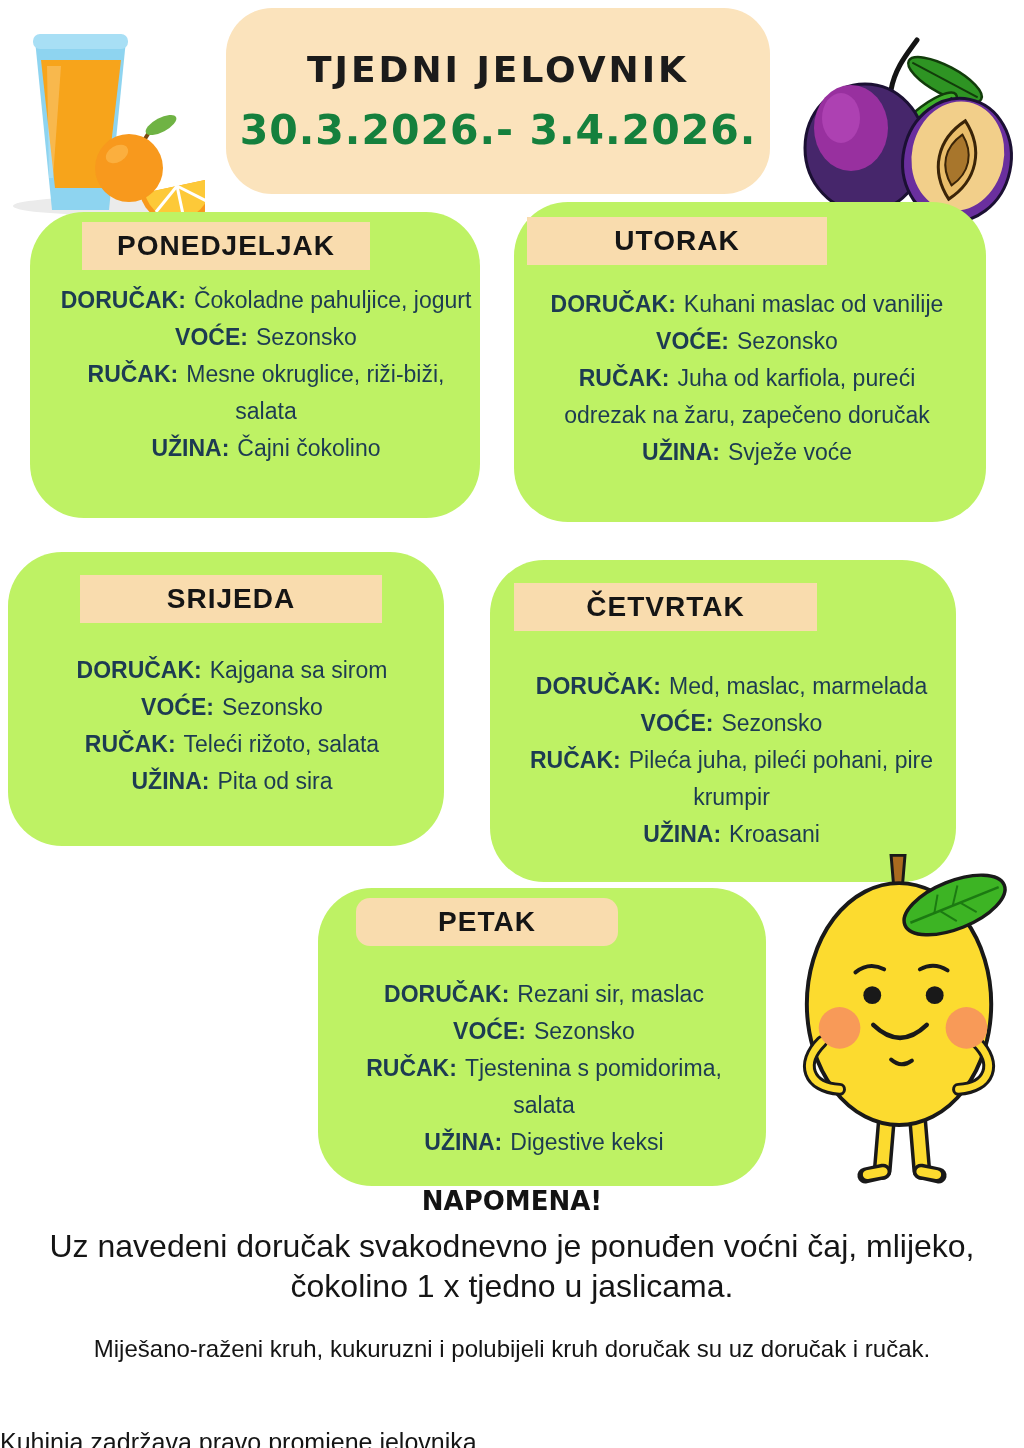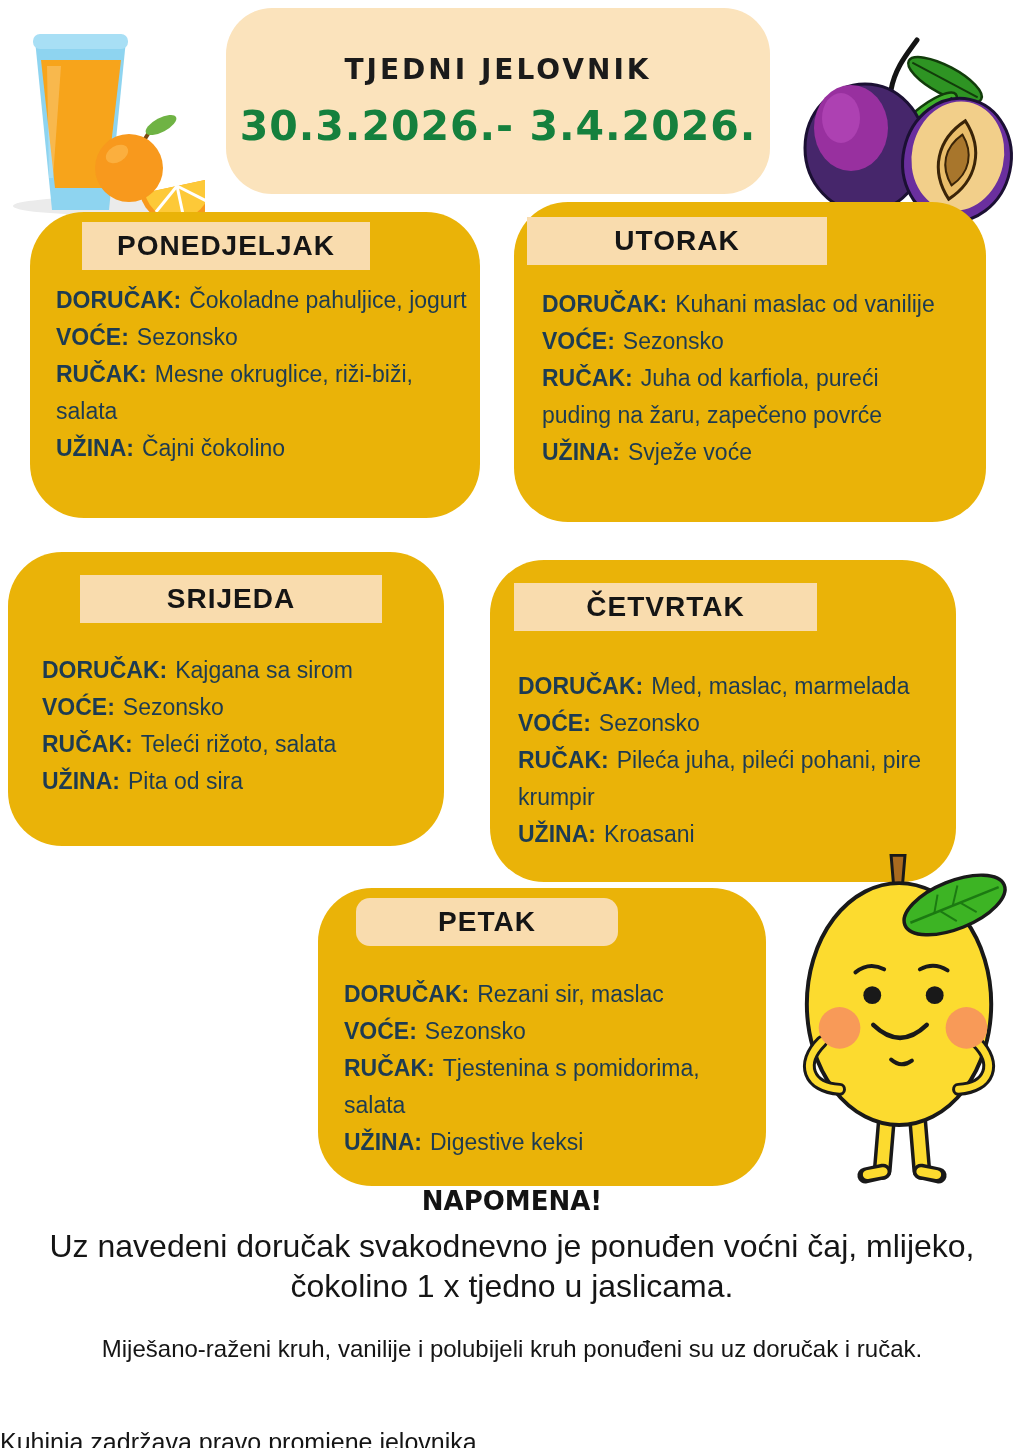--- a/index.html
+++ b/index.html
@@ -7,24 +7,24 @@
   .page{
     position:relative;width:1024px;height:1448px;background:#ffffff;
     overflow:hidden;font-family:"Liberation Sans", sans-serif;
   }
   
   .title-card{
     position:absolute;left:226px;top:8px;width:544px;height:186px;
     background:#fbe3bc;border-radius:46px;
     display:flex;flex-direction:column;align-items:center;justify-content:center;gap:16px;
   }
-  .title-line1{font-family:"DejaVu Sans",sans-serif;font-weight:700;font-size:28px;letter-spacing:3px;color:#1b1b1b;}
+  .title-line1{font-family:"DejaVu Sans",sans-serif;font-weight:700;font-size:36px;letter-spacing:3px;color:#1b1b1b;}
   .title-line2{font-family:"DejaVu Sans",sans-serif;font-weight:700;font-size:41px;letter-spacing:1px;color:#15803d;}
   
-  .card{position:absolute;background:#eab308;border-radius:54px;}
+  .card{position:absolute;background:#bef264;border-radius:54px;text-align:center;}
   .card-mon{left:30px;top:212px;width:450px;height:306px;}
   .card-tue{left:514px;top:202px;width:472px;height:320px;}
   .card-wed{left:8px;top:552px;width:436px;height:294px;}
   .card-thu{left:490px;top:560px;width:466px;height:322px;}
   .card-fri{left:318px;top:888px;width:448px;height:298px;}
   .strip{
     position:absolute;background:#f9dcae;height:48px;
     display:flex;align-items:center;justify-content:center;
     font-weight:700;font-size:28px;color:#151515;letter-spacing:1px;
   }
@@ -123,21 +123,21 @@
     </div>
   </div>
 
   <div class="card card-tue">
     <div class="strip strip-tue">
       <span>UTORAK</span>
     </div>
     <div class="menu menu-tue">
       <p class="item"><span class="lbl">DORUČAK:</span><span class="val">Kuhani maslac od vanilije</span></p>
       <p class="item"><span class="lbl">VOĆE:</span><span class="val">Sezonsko</span></p>
-      <p class="item"><span class="lbl">RUČAK:</span><span class="val">Juha od karfiola, pureći puding na žaru, zapečeno povrće</span></p>
+      <p class="item"><span class="lbl">RUČAK:</span><span class="val">Juha od karfiola, pureći odrezak na žaru, zapečeno doručak</span></p>
       <p class="item"><span class="lbl">UŽINA:</span><span class="val">Svježe voće</span></p>
     </div>
   </div>
 
   <div class="card card-wed">
     <div class="strip strip-wed">
       <span>SRIJEDA</span>
     </div>
     <div class="menu menu-wed">
       <p class="item"><span class="lbl">DORUČAK:</span><span class="val">Kajgana sa sirom</span></p>
@@ -211,16 +211,16 @@
       <circle cx="148" cy="163" r="9" fill="#191919"></circle>
       <circle cx="52" cy="196" r="21" fill="#f89a58"></circle>
       <circle cx="180" cy="196" r="21" fill="#f89a58"></circle>
       <path d="M86 193 q 27 26 54 0" stroke="#191919" stroke-width="4.5" fill="none" stroke-linecap="round"></path>
       <path d="M104 228 q 10 9 21 1" stroke="#191919" stroke-width="4" fill="none" stroke-linecap="round"></path>
     </svg>
   </div>
 
   <div class="note-heading">NAPOMENA!</div>
   <div class="note-p1">Uz navedeni doručak svakodnevno je ponuđen voćni čaj, mlijeko, čokolino 1 x tjedno u jaslicama.</div>
-  <div class="note-p2">Miješano-raženi kruh, vanilije i polubijeli kruh ponuđeni su uz doručak i ručak.</div>
+  <div class="note-p2">Miješano-raženi kruh, kukuruzni i polubijeli kruh doručak su uz doručak i ručak.</div>
   <div class="note-p3">Kuhinja zadržava pravo promjene jelovnika.</div>
 
 </div>
 
 </body></html>

